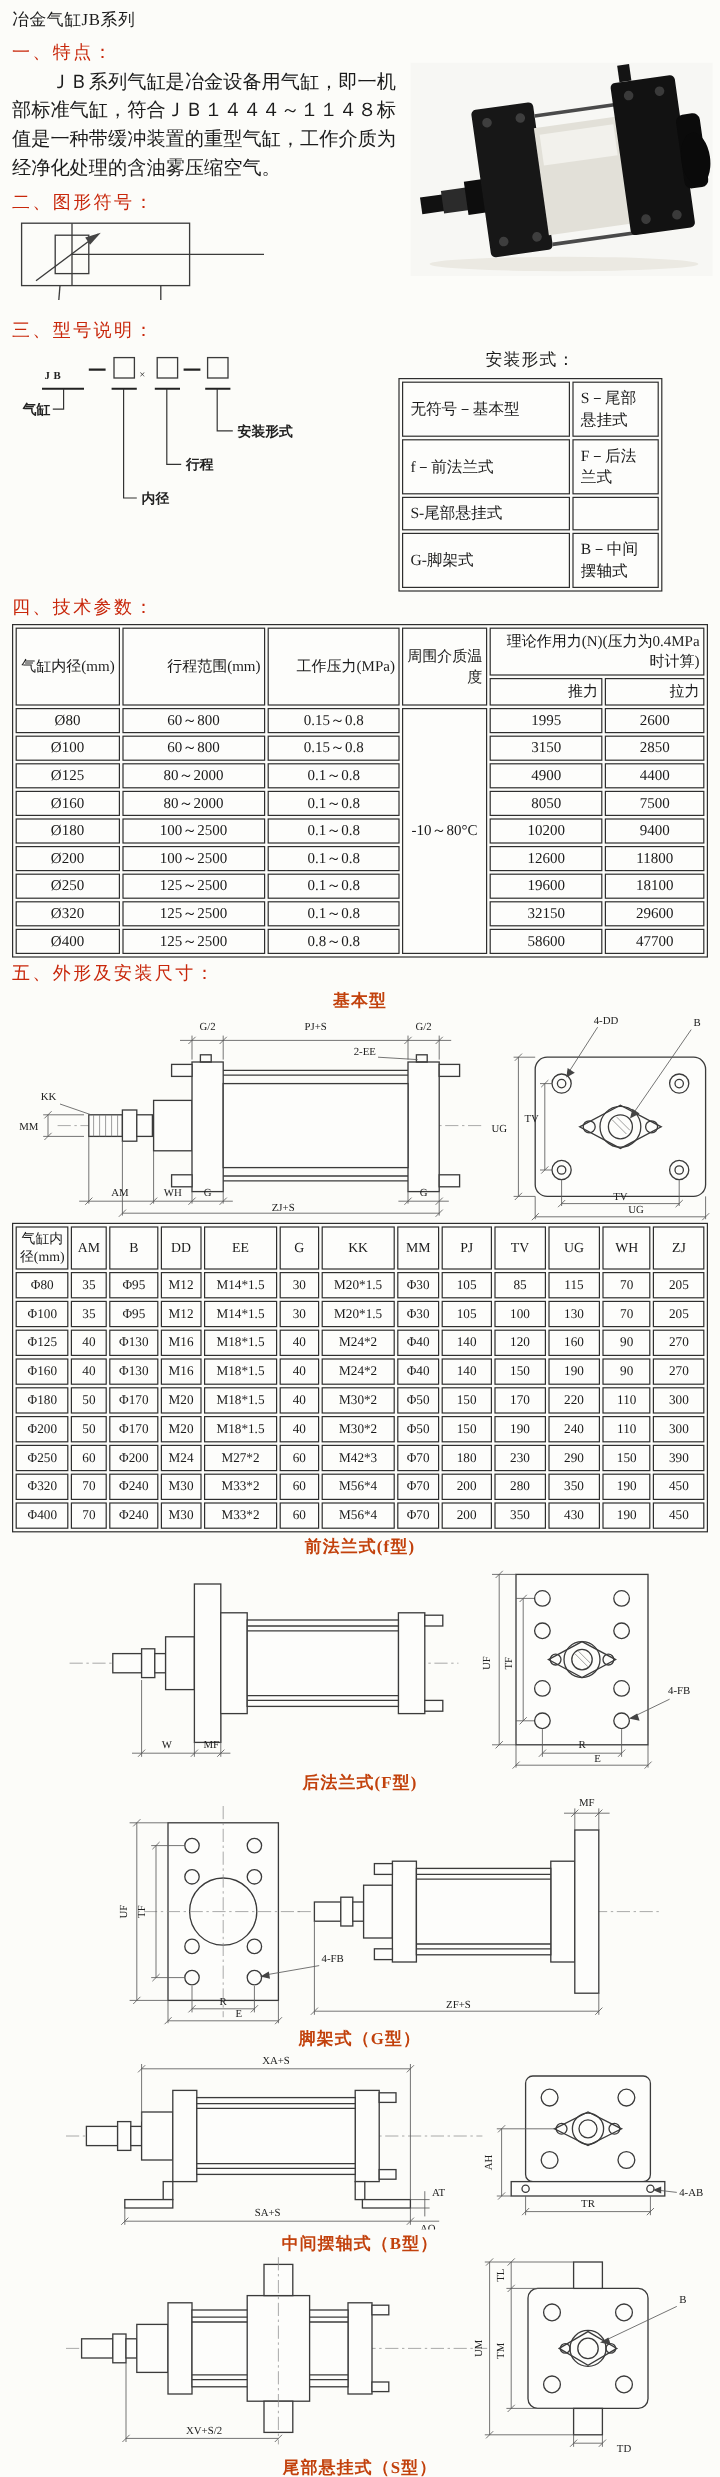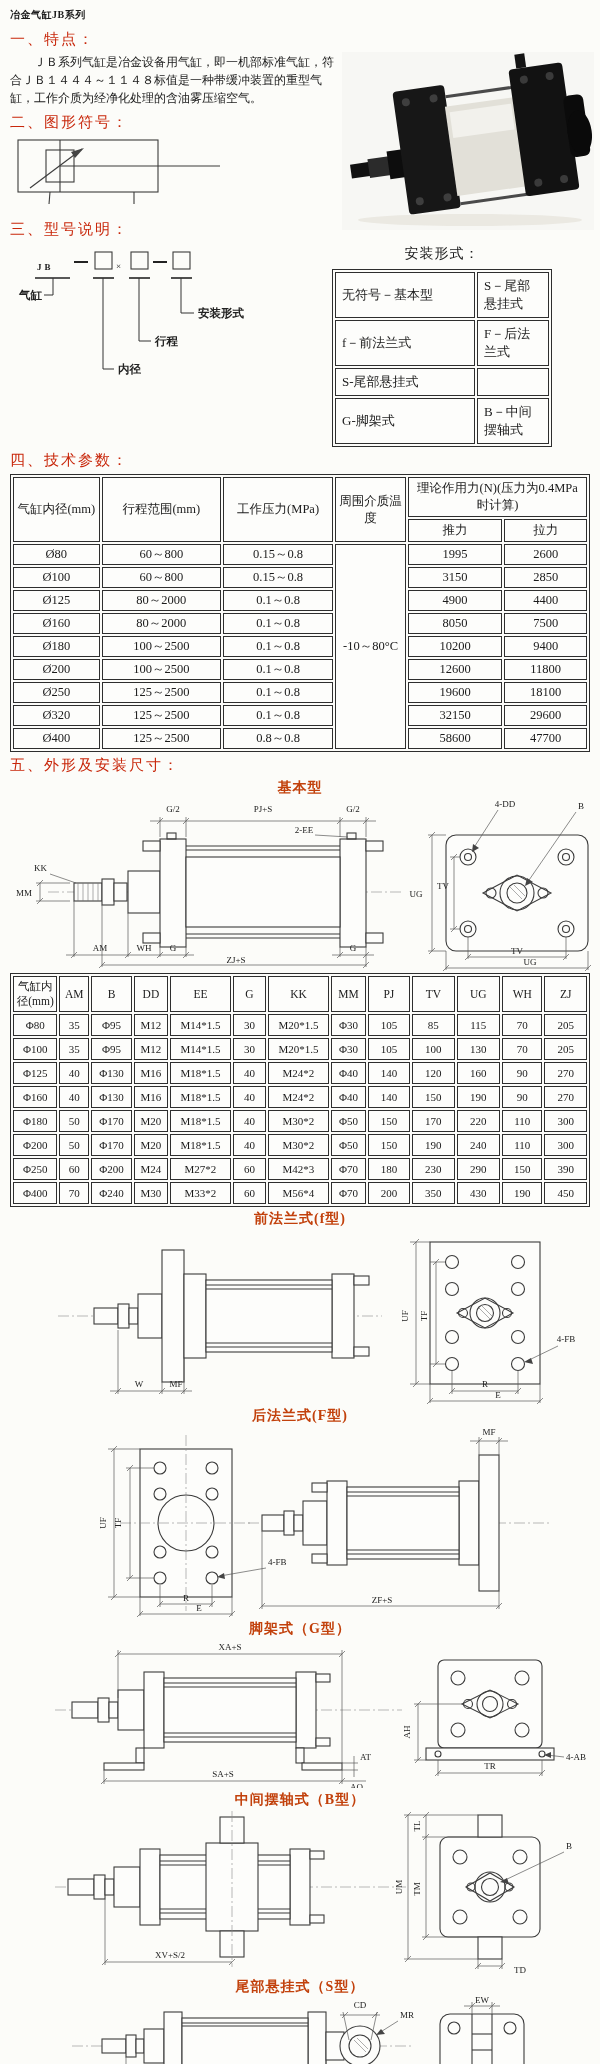--- a/index.html
+++ b/index.html
@@ -1,33 +1,33 @@
 <!DOCTYPE html>
 <html><head>
 <meta charset="utf-8">
 <style>
 * { margin:0; padding:0; box-sizing:border-box; }
 html,body { width:600px; background:#fcfcf9; }
 body { height:2064px; overflow:hidden; font-family:"Liberation Serif","DejaVu Sans",serif; color:#1b1b1b; }
 .page { position:relative; width:600px; height:2064px; padding:6px 10px 0; }
-.doc-title { font-size:10px; font-weight:bold; letter-spacing:.5px; margin:2px 0 8px; }
+.doc-title { font-size:14px; font-weight:normal; letter-spacing:.5px; margin:2px 0 8px; }
 .sec-heading { font-size:15px; font-weight:normal; color:#c8270b; letter-spacing:2px; margin:4px 0 4px; }
-.intro-text { width:328px; font-size:12px; line-height:1.5; text-indent:2em; margin:2px 0 6px; }
+.intro-text { width:328px; font-size:16px; line-height:1.5; text-indent:2em; margin:2px 0 6px; }
 .photo { position:absolute; top:52px; right:6px; width:252px; height:178px; }
 .symbol-svg { display:block; margin:4px 0 2px 4px; }
 .model-row { display:flex; margin-top:2px; }
 .model-svg { flex:0 0 320px; }
 .mount-col { margin-left:2px; }
 .mount-heading { font-size:14px; margin:2px 0 6px; letter-spacing:1px;text-align:center; }
 table { border-collapse:separate; border-spacing:2px; background:#fcfcf9; border:1.5px solid #2e2e2e; }
 td,th { border:1px solid #2e2e2e; font-weight:normal; text-align:center; vertical-align:middle; background:#fdfdfb; }
 .mount-table { width:220px; }
 .mount-table td { font-size:13px; padding:4px 6px; text-align:left; height:25px; }
 .tech-table { width:580px; margin:4px 0 2px; }
-.tech-table th { font-size:12.5px; padding:2px 3px; }
+.tech-table th { font-size:12.5px; padding:2px 3px;text-align:right; }
 .tech-table td { font-size:12.5px; height:21px; padding:0 2px; }
 .dim-table { width:580px; margin:2px 0 0; }
 .dim-table th { font-size:11.5px; padding:2px 1px; }
 .dim-table td { font-size:11px; height:22px; padding:0 1px; }
 .draw-title { text-align:center; color:#c2410c; font-weight:bold; font-size:14px; letter-spacing:1px; margin:3px 0 0; }
 svg.draw { display:block; }
 svg .ln { stroke:#3b3b3b; stroke-width:1.1; fill:none; }
 svg .fl { stroke:#3b3b3b; stroke-width:1.1; fill:#fdfdfb; }
 svg .dim { stroke:#5a5a5a; stroke-width:.7; fill:none; }
 svg .cl { stroke:#8a8a8a; stroke-width:.6; stroke-dasharray:11 3 2 3; fill:none; }
@@ -529,20 +529,35 @@
           <td>60</td>
           <td>M42*3</td>
           <td>Φ70</td>
           <td>180</td>
           <td>230</td>
           <td>290</td>
           <td>150</td>
           <td>390</td>
         </tr>
 
+        <tr>
+          <td>Φ320</td>
+          <td>70</td>
+          <td>Φ240</td>
+          <td>M30</td>
+          <td>M33*2</td>
+          <td>60</td>
+          <td>M56*4</td>
+          <td>Φ70</td>
+          <td>200</td>
+          <td>280</td>
+          <td>350</td>
+          <td>190</td>
+          <td>450</td>
+        </tr>
 
         <tr>
           <td>Φ400</td>
           <td>70</td>
           <td>Φ240</td>
           <td>M30</td>
           <td>M33*2</td>
           <td>60</td>
           <td>M56*4</td>
           <td>Φ70</td>

